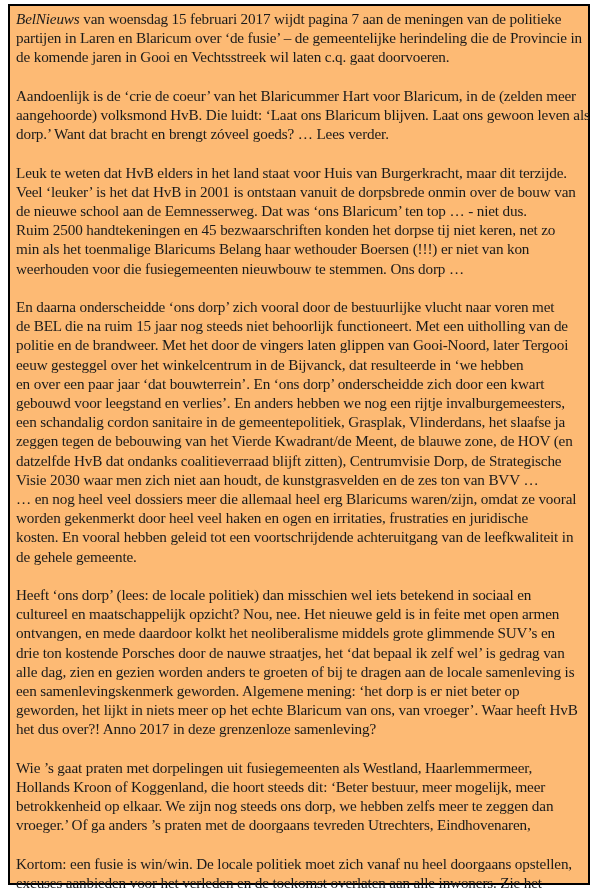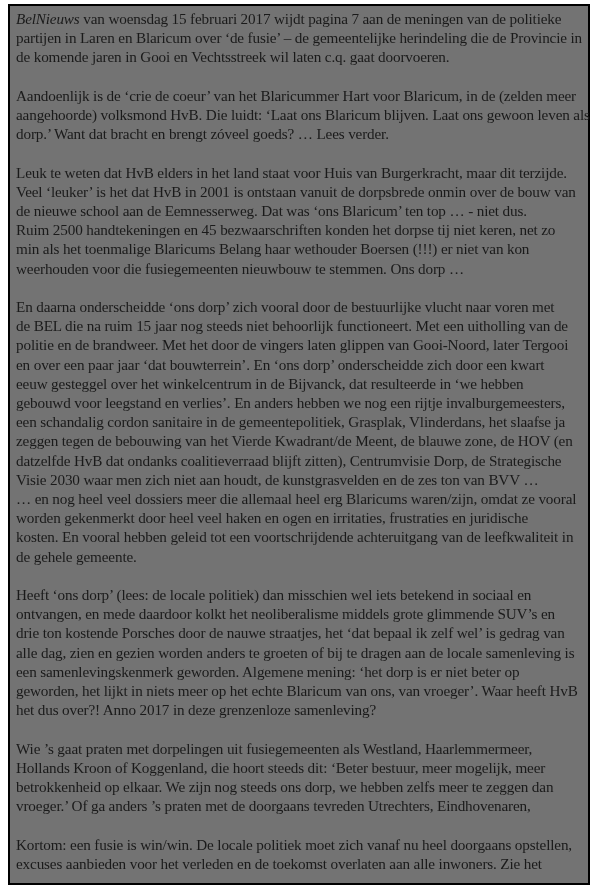--- a/index.html
+++ b/index.html
@@ -1,19 +1,19 @@
 <!DOCTYPE html>
 <html><head>
 <meta charset="utf-8">
 <style>
   html, body { margin: 0; padding: 0; background: #ffffff; }
   body { width: 600px; height: 895px; position: relative; overflow: hidden; }
   .box {
     position: absolute; left: 8px; top: 4px; width: 578px; height: 877px;
-    border: 2px solid #000; box-sizing: content-box; background: #737373;
+    border: 2px solid #000; box-sizing: content-box; background: #fdba74;
   }
   .content {
     position: absolute; left: 6px; top: 3px; right: 4px;
     font-family: "Liberation Serif", "DejaVu Serif", serif;
     font-size: 15.2px; line-height: 19.2px; color: #1a1a1a;
     letter-spacing: -0.15px;
   }
   .para { margin: 0 0 19.2px 0; }
   .para.tight { margin-bottom: 0; }
   .line { display: block; white-space: nowrap; }
@@ -43,35 +43,36 @@
       <span class="line">de nieuwe school aan de Eemnesserweg. Dat was ‘ons Blaricum’ ten top … - niet dus.</span>
       <span class="line">Ruim 2500 handtekeningen en 45 bezwaarschriften konden het dorpse tij niet keren, net zo</span>
       <span class="line">min als het toenmalige Blaricums Belang haar wethouder Boersen (!!!) er niet van kon</span>
       <span class="line">weerhouden voor die fusiegemeenten nieuwbouw te stemmen. Ons dorp …</span>
     </p>
 
     <p class="para">
       <span class="line">En daarna onderscheidde ‘ons dorp’ zich vooral door de bestuurlijke vlucht  naar voren met</span>
       <span class="line">de BEL die na ruim 15 jaar nog steeds niet behoorlijk functioneert. Met een uitholling van de</span>
       <span class="line">politie en de brandweer. Met het door de vingers laten glippen van Gooi-Noord, later Tergooi</span>
+      <span class="line">eeuw gesteggel over het winkelcentrum in de Bijvanck, dat resulteerde in ‘we hebben</span>
       <span class="line">en over een paar jaar ‘dat bouwterrein’. En ‘ons dorp’ onderscheidde zich door een kwart</span>
-      <span class="line">eeuw gesteggel over het winkelcentrum in de Bijvanck, dat resulteerde in ‘we hebben</span>
       <span class="line">gebouwd voor leegstand en verlies’. En anders hebben we nog een rijtje invalburgemeesters,</span>
       <span class="line">een schandalig cordon sanitaire in de gemeentepolitiek, Grasplak, Vlinderdans, het slaafse ja</span>
       <span class="line">zeggen tegen de bebouwing van het Vierde Kwadrant/de Meent, de blauwe zone, de HOV (en</span>
       <span class="line">datzelfde HvB dat ondanks coalitieverraad blijft zitten), Centrumvisie Dorp, de Strategische</span>
       <span class="line">Visie 2030 waar men zich niet aan houdt, de kunstgrasvelden en de zes ton van BVV …</span>
       <span class="line">… en nog heel veel dossiers meer die allemaal heel erg Blaricums waren/zijn, omdat ze vooral</span>
       <span class="line">worden gekenmerkt door heel veel haken en ogen en irritaties, frustraties en juridische</span>
       <span class="line">kosten. En vooral hebben geleid tot een voortschrijdende achteruitgang van de leefkwaliteit in</span>
       <span class="line">de gehele gemeente.</span>
     </p>
 
     <p class="para">
       <span class="line">Heeft ‘ons dorp’ (lees: de locale politiek) dan misschien wel iets betekend in sociaal en</span>
+      <span class="line">cultureel en maatschappelijk opzicht? Nou, nee. Het nieuwe geld is in feite met open armen</span>
       <span class="line">ontvangen, en mede daardoor kolkt het neoliberalisme middels grote glimmende SUV’s en</span>
       <span class="line">drie ton kostende Porsches door de nauwe straatjes, het ‘dat bepaal ik zelf wel’ is gedrag van</span>
       <span class="line">alle dag, zien en gezien worden anders te groeten of bij te dragen aan de locale samenleving is</span>
       <span class="line">een samenlevingskenmerk geworden. Algemene mening: ‘het dorp is er niet beter op</span>
       <span class="line">geworden, het lijkt in niets meer op het echte Blaricum van ons, van vroeger’. Waar heeft HvB</span>
       <span class="line">het dus over?! Anno 2017 in deze grenzenloze samenleving?</span>
     </p>
 
     <p class="para">
       <span class="line">Wie ’s gaat praten met dorpelingen uit fusiegemeenten als Westland, Haarlemmermeer,</span>

